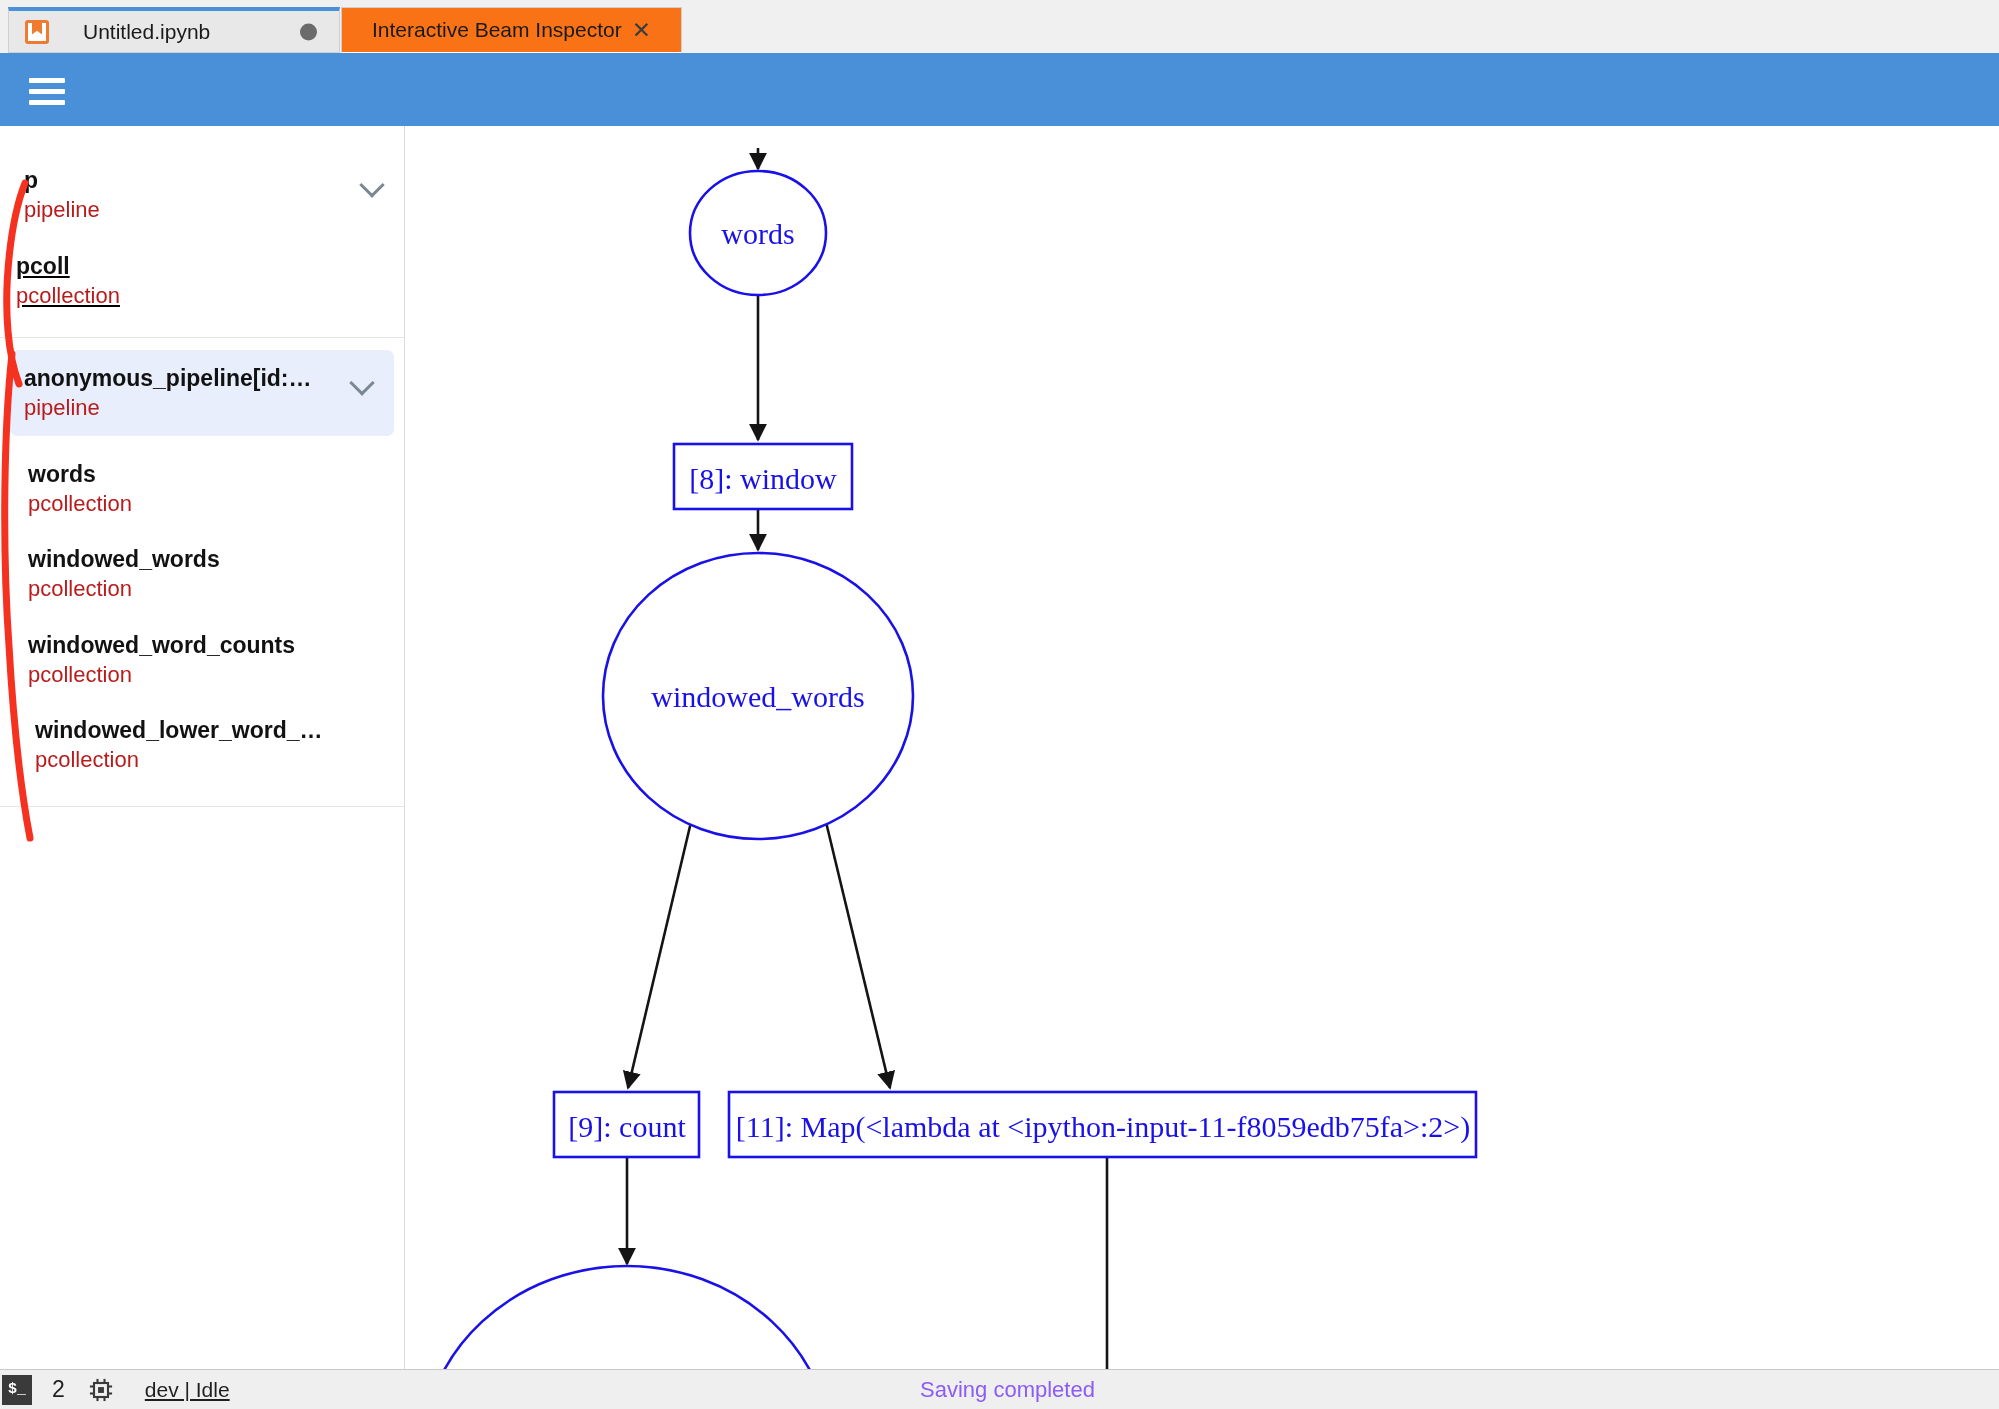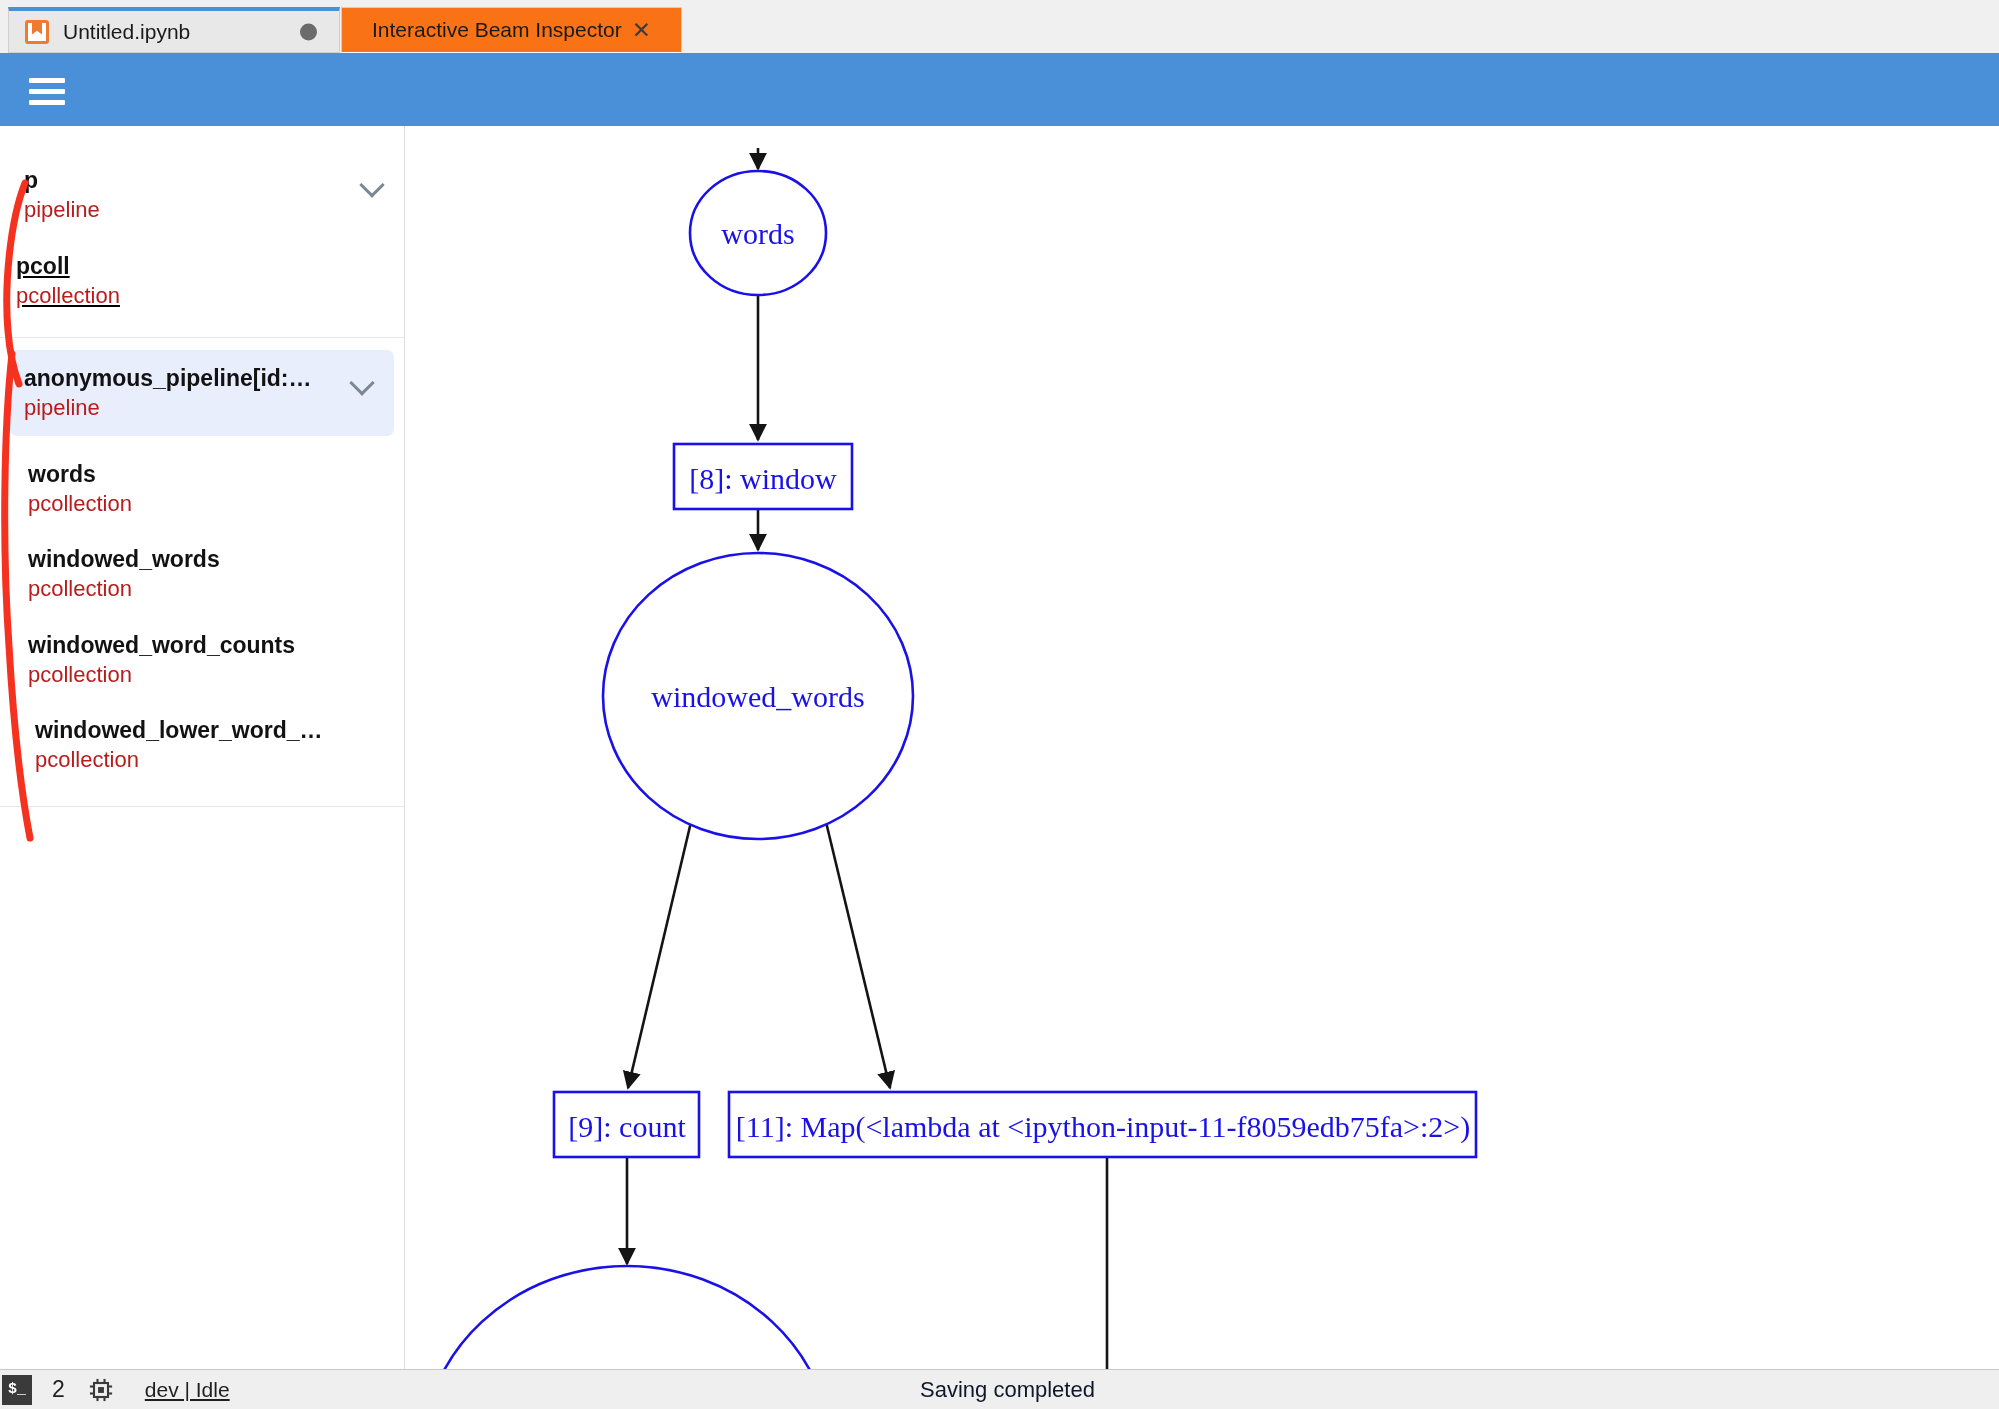--- a/index.html
+++ b/index.html
@@ -23,20 +23,21 @@
     box-sizing:border-box;
     display:flex;align-items:center;
     font-size:21px;color:#1a1a1a;
   }
   #tab-notebook{
     left:8px;width:332px;
     background:#e8e8e8;
     border:1px solid #cfcfcf;
     border-top:4px solid #4a90d9;
     padding-left:16px;
+    gap:20px;
   }
   #tab-inspector{
     left:341px;width:341px;
     background:#f97316;
     border:1px solid #cfcfcf;
     border-bottom-color:#ffffff;
     justify-content:center;
     padding:0 10px;
   }
   .nb-icon{
@@ -149,21 +150,21 @@
     width:30px;height:30px;background:#3a3a3a;color:#fff;
     font-size:15px;font-weight:bold;
     display:flex;align-items:center;justify-content:center;
     margin-left:2px;font-family:"Liberation Mono", monospace;
   }
   #term-count{margin-left:20px;font-size:23px;}
   #chip-icon{margin-left:22px;width:28px;height:28px;}
   #kernel-status{margin-left:30px;text-decoration:underline;}
   #save-status{
     position:absolute;left:16px;right:0;text-align:center;
-    font-size:22px;color:#0f172a;pointer-events:none;
+    font-size:22px;color:#8b5cf6;pointer-events:none;
   }
 </style>
 </head>
 <body>
 
 <div id="tabbar">
   <div class="tab" id="tab-notebook">
     <span class="nb-icon"></span>
     <span class="tab-label">Untitled.ipynb</span>
     <span class="tab-dot"></span>

